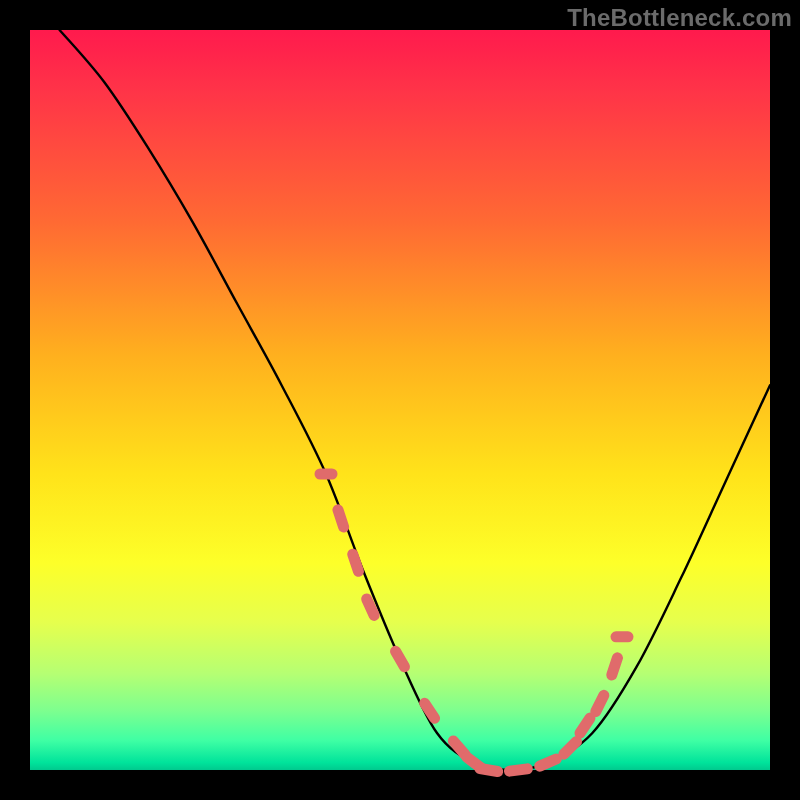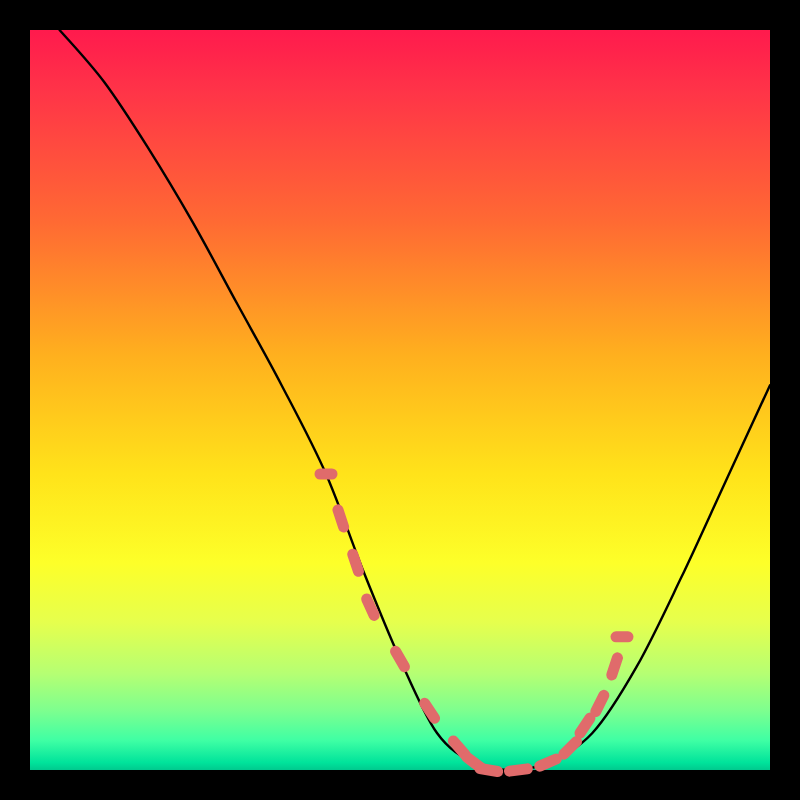--- a/index.html
+++ b/index.html
@@ -54,20 +54,21 @@
     width: 100%;
     height: 100%;
     overflow: visible;
   }
 </style>
 </head>
 <body>
 
 <div class="stage">
 
+  <div class="watermark">TheBottleneck.com</div>
 
   <div class="plot-area">
     <div class="gradient-bg"></div>
 
     <svg class="curve-layer" viewBox="0 0 740 740" preserveAspectRatio="none">
       <path id="main-curve" fill="none" stroke="#000" stroke-width="2.4" stroke-linecap="round" stroke-linejoin="round" d="M 29.60 0.00 C 37.00 8.63, 59.20 32.07, 74.00 51.80 C 88.80 71.53, 103.60 94.97, 118.40 118.40 C 133.20 141.83, 148.00 166.50, 162.80 192.40 C 177.60 218.30, 192.40 246.67, 207.20 273.80 C 222.00 300.93, 236.80 326.83, 251.60 355.20 C 266.40 383.57, 282.43 413.17, 296.00 444.00 C 309.57 474.83, 320.67 509.37, 333.00 540.20 C 345.33 571.03, 357.67 601.87, 370.00 629.00 C 382.33 656.13, 394.67 685.73, 407.00 703.00 C 419.33 720.27, 431.67 726.43, 444.00 732.60 C 456.33 738.77, 468.67 740.00, 481.00 740.00 C 493.33 740.00, 504.43 738.77, 518.00 732.60 C 531.57 726.43, 547.60 719.03, 562.40 703.00 C 577.20 686.97, 592.00 662.30, 606.80 636.40 C 621.60 610.50, 636.40 578.43, 651.20 547.60 C 666.00 516.77, 680.80 483.47, 695.60 451.40 C 710.40 419.33, 732.60 371.23, 740.00 355.20"></path>
       <g id="valley-dots">
           <line x1="290.00" y1="444.00" x2="302.00" y2="444.00" stroke="#e06b6b" stroke-width="11" stroke-linecap="round"></line>
           <line x1="307.95" y1="479.86" x2="313.65" y2="496.94" stroke="#e06b6b" stroke-width="11" stroke-linecap="round"></line>
           <line x1="322.75" y1="524.26" x2="328.45" y2="541.34" stroke="#e06b6b" stroke-width="11" stroke-linecap="round"></line>

